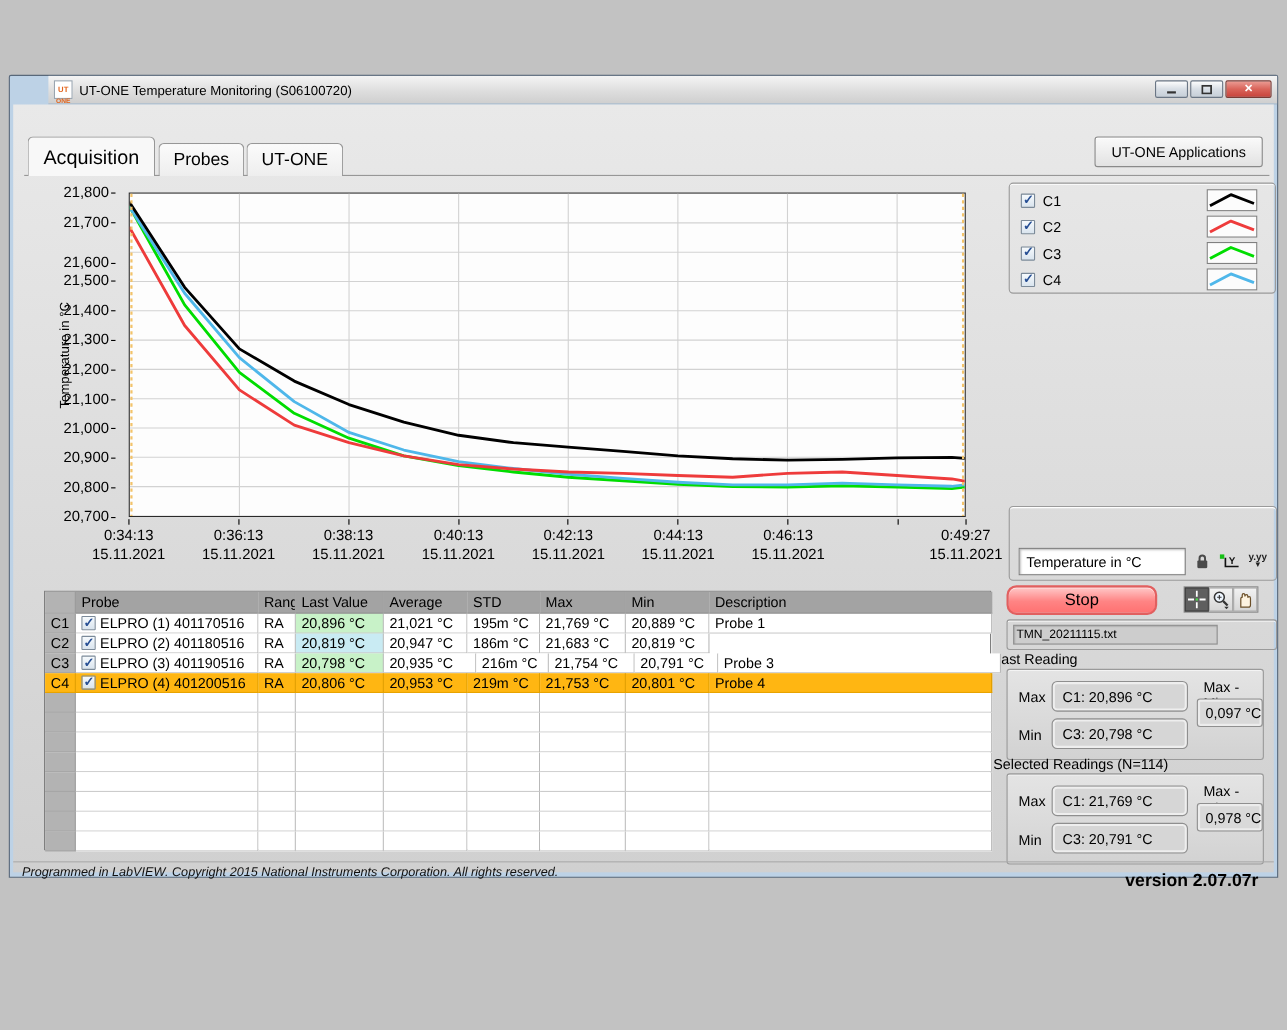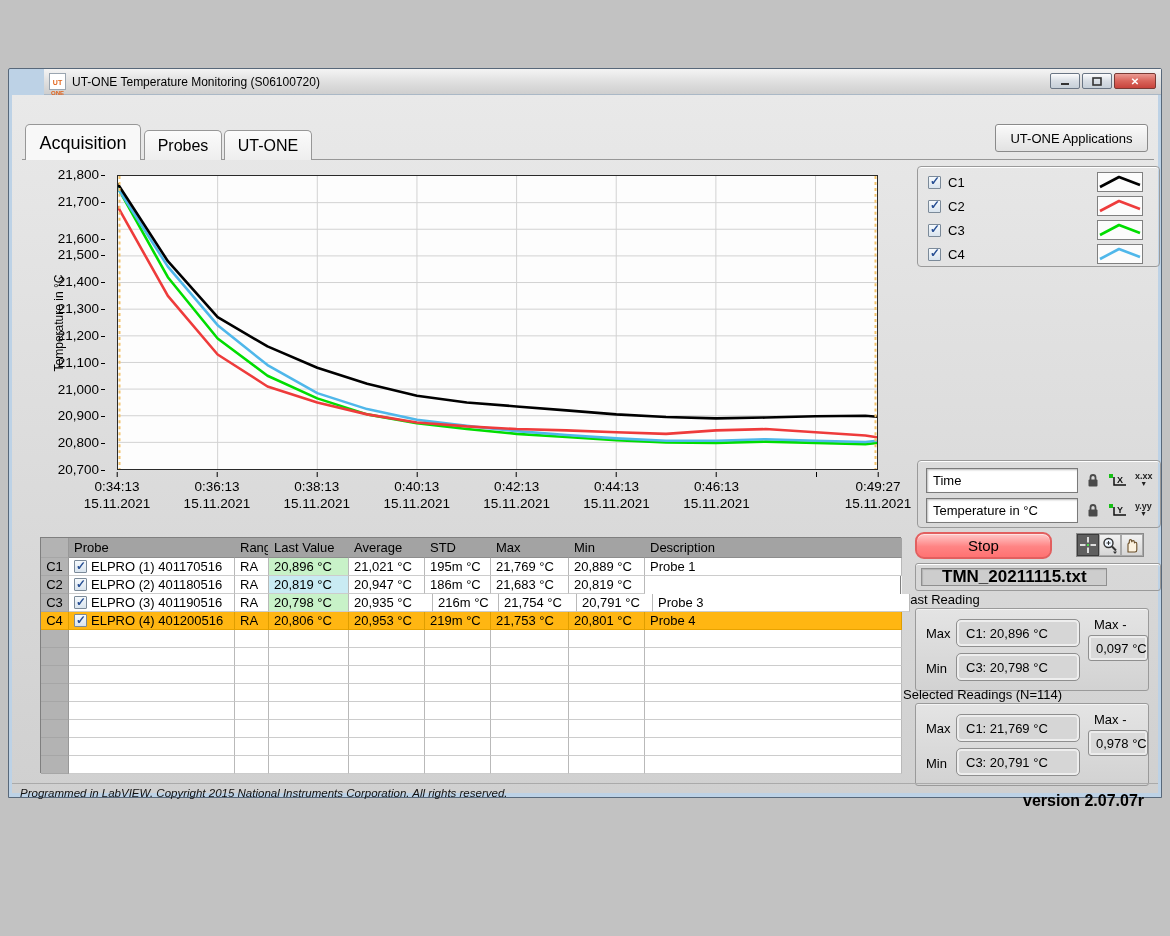--- a/index.html
+++ b/index.html
@@ -65,22 +65,22 @@
   .stopbtn{position:absolute;left:903px;top:437px;width:137px;height:27px;border:2px solid #e25f5f;border-radius:9px;
     background:linear-gradient(#ffc9c9,#ff8484 55%,#ff7272);font-size:15px;display:flex;align-items:center;
     justify-content:center;box-shadow:0 1px 0 #ffe2e2 inset;}
   .palette{position:absolute;left:1064px;top:438px;display:flex;border:1px solid #8a8a8a;background:#d8d8d8;}
   .pbtn{width:22px;height:22px;display:flex;align-items:center;justify-content:center;border:1px solid #a9a9a9;
     background:linear-gradient(#f2f2f2,#d6d6d6);}
   .pbtn.sel{background:#5f5f5f;border-color:#3c3c3c;}
   
   .filebox{position:absolute;left:903px;top:468px;width:246px;height:28px;border:1px solid #9a9a9a;border-radius:3px;
     box-shadow:0 1px 0 #fff inset;padding:4px 5px;}
-  .fileinner{width:186px;height:18px;border:1px solid #8f8f8f;background:#cdcdcd;font-size:17px;font-weight:bold;
-    line-height:16px;padding:0 20px;box-shadow:1px 1px 1px #b2b2b2 inset;}
+  .fileinner{width:186px;height:18px;border:1px solid #8f8f8f;background:#cdcdcd;font-size:11px;font-weight:normal;
+    line-height:16px;padding:0 2px;box-shadow:1px 1px 1px #b2b2b2 inset;}
   .seclabel{position:absolute;left:891px;font-size:13px;color:#000;}
   .rpanel{position:absolute;left:903px;width:234px;height:83px;border:1px solid #9a9a9a;border-radius:3px;
     background:linear-gradient(#e4e4e4,#d2d2d2);box-shadow:0 1px 0 #f4f4f4 inset;}
   .rpanel .mlab{position:absolute;left:10px;font-size:13px;}
   .vbox{position:absolute;left:40px;width:124px;height:28px;border:1px solid #8f8f8f;border-radius:5px;
     background:#d6d6d6;box-shadow:0 0 0 2px #eeeeee inset;font-size:13px;display:flex;align-items:center;padding-left:9px;}
   .mmlab{position:absolute;left:178px;top:8px;font-size:13px;}
   .mmbox{position:absolute;left:172px;top:26px;width:60px;height:26px;border:1px solid #8f8f8f;border-radius:3px;
     background:#d9d9d9;box-shadow:0 0 0 2px #ececec inset;font-size:13px;display:flex;align-items:center;padding-left:7px;}
   
@@ -251,40 +251,20 @@
             <span>✓</span>
           </div>
           <span>C4</span>
           <div class="sample"><svg width="44" height="18">
               <polyline points="2,14 21,4 42,12" fill="none" stroke="#4fb7ea" stroke-width="2.6" stroke-linejoin="round"></polyline>
             </svg></div>
         </div>
       </div>
 
     <div class="axpanel">
-      <div class="axrow" style="top:6px;">
-        <input class="axinput" value="Time" style="">
-        <span class="icon">
-          <svg width="12" height="14">
-              <path d="M3.5 7V4.5a2.5 2.5 0 0 1 5 0V7" fill="none" stroke="#4a4a4a" stroke-width="1.8"></path>
-              <rect x="1.5" y="6.5" width="9" height="7" rx="1" fill="#4a4a4a"></rect>
-            </svg>
-        </span>
-        <span class="icon">
-          <svg width="19" height="15">
-              <rect x="1" y="1" width="4" height="4" fill="#15c015"></rect>
-              <path d="M6 4 v8 h12" fill="none" stroke="#111" stroke-width="1.5"></path>
-              <text x="9" y="10" font-size="9" font-weight="bold" fill="#111">X</text>
-            </svg>
-        </span>
-        <span class="fmt">
-          <span>x.xx</span>
-          <span class="car">▼</span>
-        </span>
-      </div>
       <div class="axrow" style="top:36px;">
         <input class="axinput" value="Temperature in °C" style="">
         <span class="icon">
           <svg width="12" height="14">
               <path d="M3.5 7V4.5a2.5 2.5 0 0 1 5 0V7" fill="none" stroke="#4a4a4a" stroke-width="1.8"></path>
               <rect x="1.5" y="6.5" width="9" height="7" rx="1" fill="#4a4a4a"></rect>
             </svg>
         </span>
         <span class="icon">
           <svg width="19" height="15">

